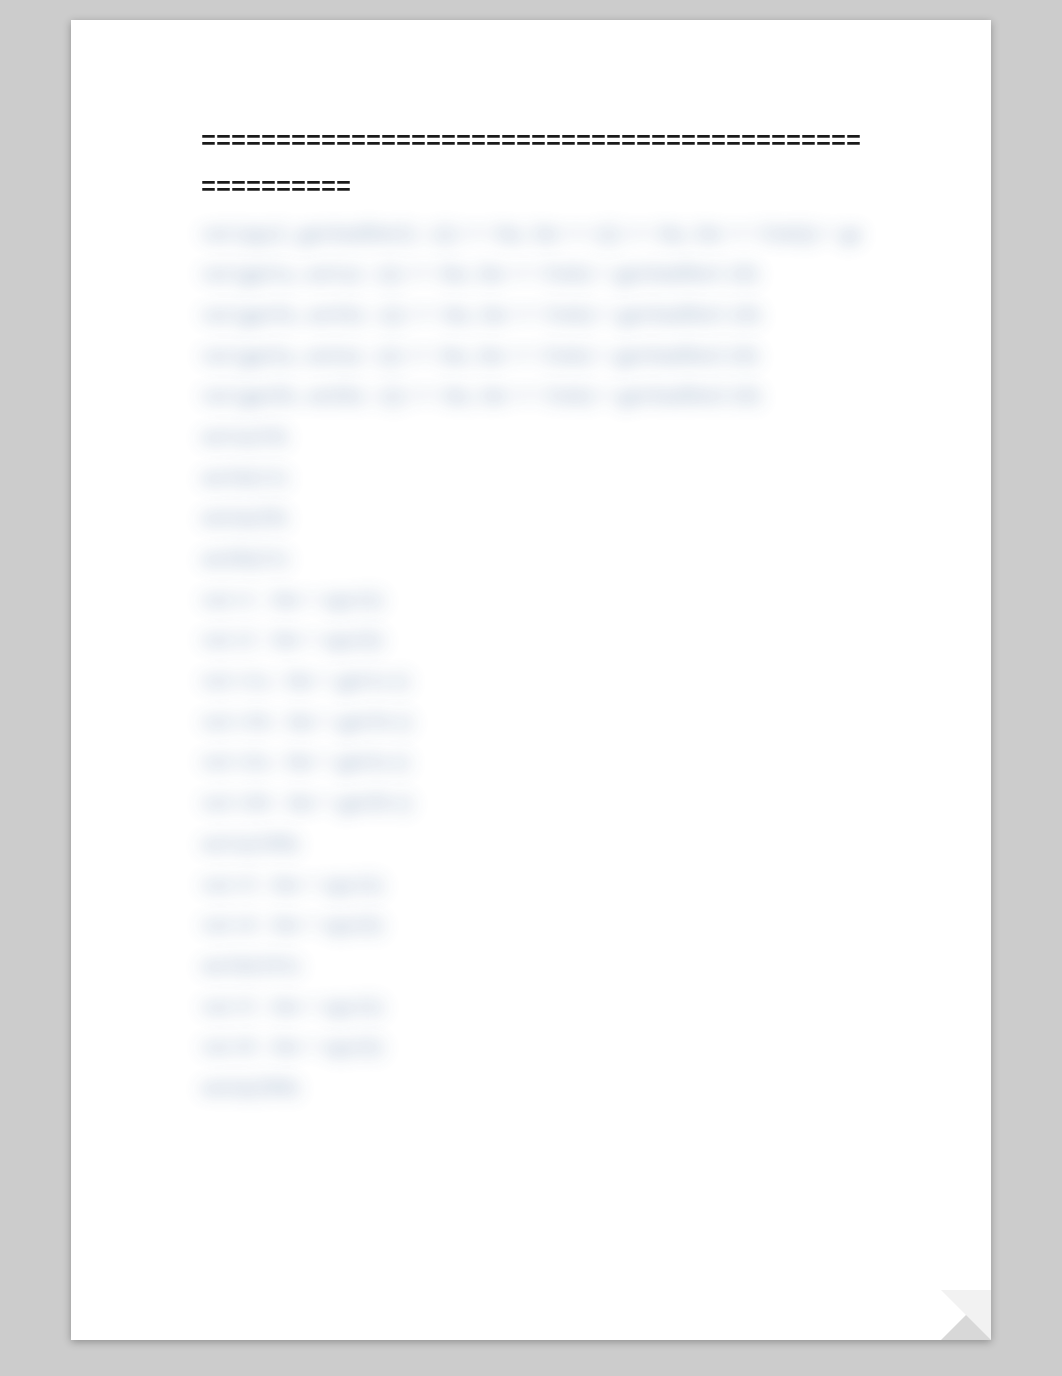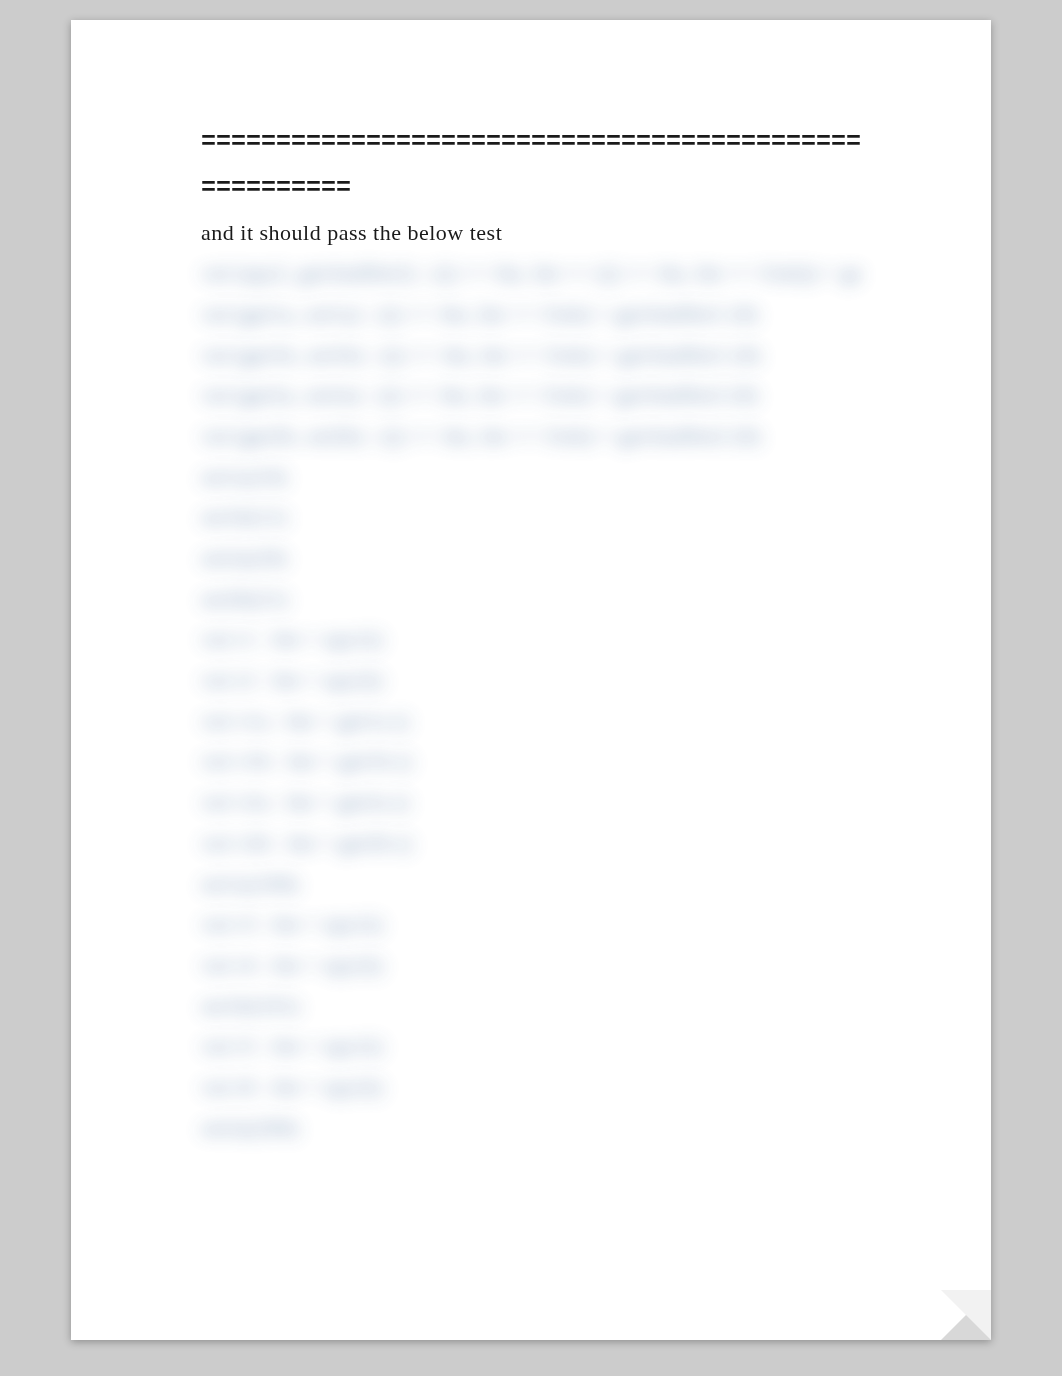--- a/index.html
+++ b/index.html
@@ -98,21 +98,20 @@
   </style>
 </head>
 <body>
 
 <div class="page">
   <div class="content">
 
     <div class="divider-line">=============================================</div>
     <div class="divider-continuation">==========</div>
 
-    <div class="sharp-line">and it should pass the below test</div>
 
     <div class="blurred-line"> val (spy2, getAndSet2) : (() =&gt; Int, Int =&gt; (() =&gt; Int, Int =&gt; Unit)) = getAndSetSpy ()</div>
     <div class="blurred-line"> val (get1a, set1a) : (() =&gt; Int, Int =&gt; Unit) = getAndSet1 (0)</div>
     <div class="blurred-line"> val (get1b, set1b) : (() =&gt; Int, Int =&gt; Unit) = getAndSet1 (0)</div>
     <div class="blurred-line"> val (get2a, set2a) : (() =&gt; Int, Int =&gt; Unit) = getAndSet2 (0)</div>
     <div class="blurred-line"> val (get2b, set2b) : (() =&gt; Int, Int =&gt; Unit) = getAndSet2 (0)</div>
     <div class="short-blur"> set1a(10)</div>
     <div class="short-blur"> set1b(11)</div>
     <div class="short-blur"> set2a(20)</div>
     <div class="short-blur"> set2b(21)</div>

